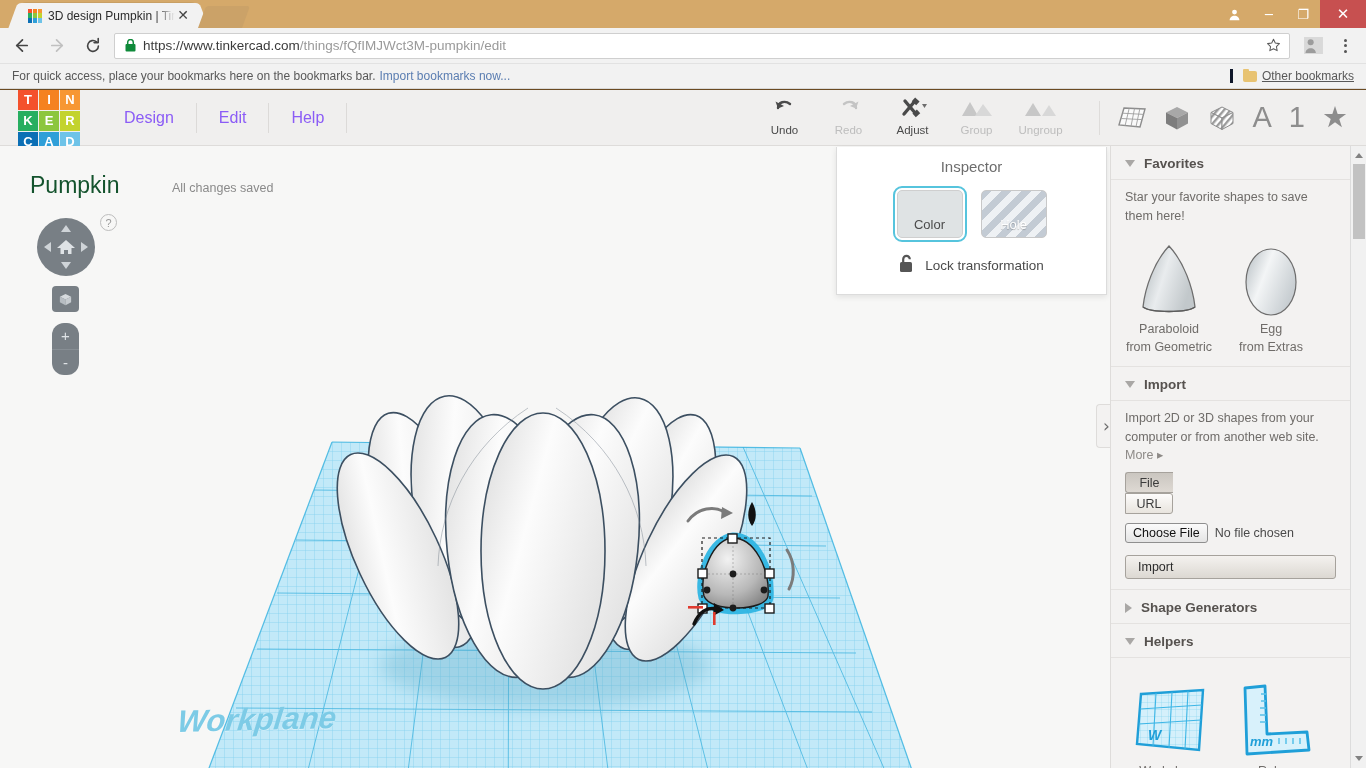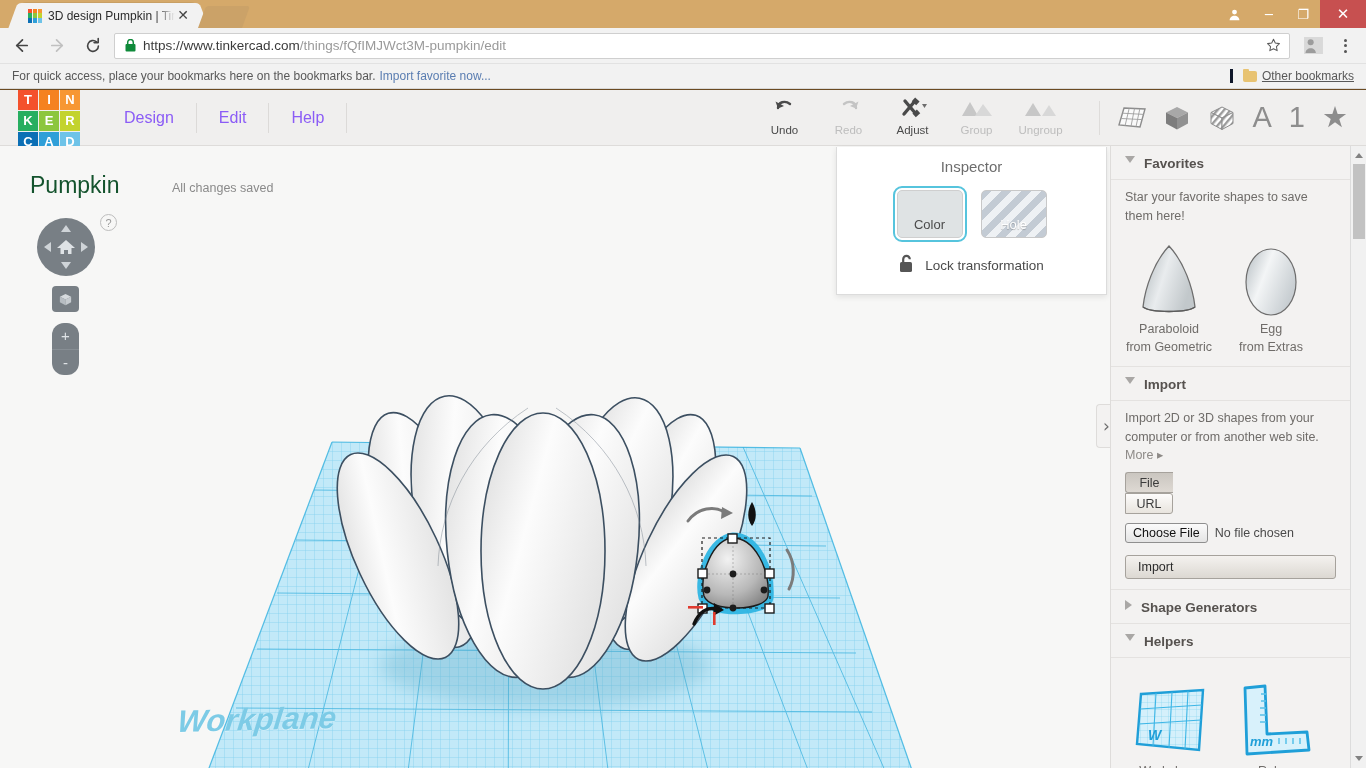--- a/index.html
+++ b/index.html
@@ -225,21 +225,21 @@
     position: absolute; left: 1110px; top: 146px; width: 240px; height: 622px;
     background: #f3f2f1; border-left: 1px solid #dedcda; overflow: hidden;
   }
   .panel-collapse {
     position: absolute; left: 1096px; top: 404px; width: 20px; height: 44px;
     background: #f3f2f1; border: 1px solid #dedcda; border-right: none;
     border-radius: 4px 0 0 4px; display: flex; align-items: center; justify-content: center;
     color: #6f6f6f; font-size: 17px; font-family: "DejaVu Sans", sans-serif;
   }
   .section-head {
-    display: flex; align-items: flex-start; gap: 9px; padding: 10px 14px 8px 14px;
+    display: flex; align-items: center; gap: 9px; padding: 10px 14px 8px 14px;
     border-bottom: 1px solid #e4e2e0;
   }
   .tri { width: 0; height: 0; }
   .tri.down { border-left: 5px solid transparent; border-right: 5px solid transparent; border-top: 7px solid #a9a7a5; }
   .tri.right { border-top: 5px solid transparent; border-bottom: 5px solid transparent; border-left: 7px solid #a9a7a5; }
   .section-title { font-size: 13.5px; font-weight: bold; color: #56524f; }
   .section-body { padding: 8px 14px 10px 14px; border-bottom: 1px solid #e4e2e0; }
   .panel-text { font-size: 12.5px; color: #6f6c69; line-height: 19px; }
   .more-link { font-size: 12.5px; color: #8d8a87; }
 
@@ -362,21 +362,21 @@
       <div class="menu-dots">
           <i></i>
           <i></i>
           <i></i>
         </div>
     </div>
   </div>
 
   <div class="bookmarks-bar">
     <span>For quick access, place your bookmarks here on the bookmarks bar.</span>
-    <span class="bm-link">Import favorite now...</span>
+    <span class="bm-link">Import bookmarks now...</span>
     <span class="bm-right">
       <i class="folder-ico"></i>
       <span>Other bookmarks</span>
     </span>
   </div>
 
   <div class="tc-header">
     <div class="tc-logo" id="tclogo">
         <span style="background: rgb(244, 81, 44);">T</span>
         <span style="background: rgb(245, 130, 32);">I</span>

